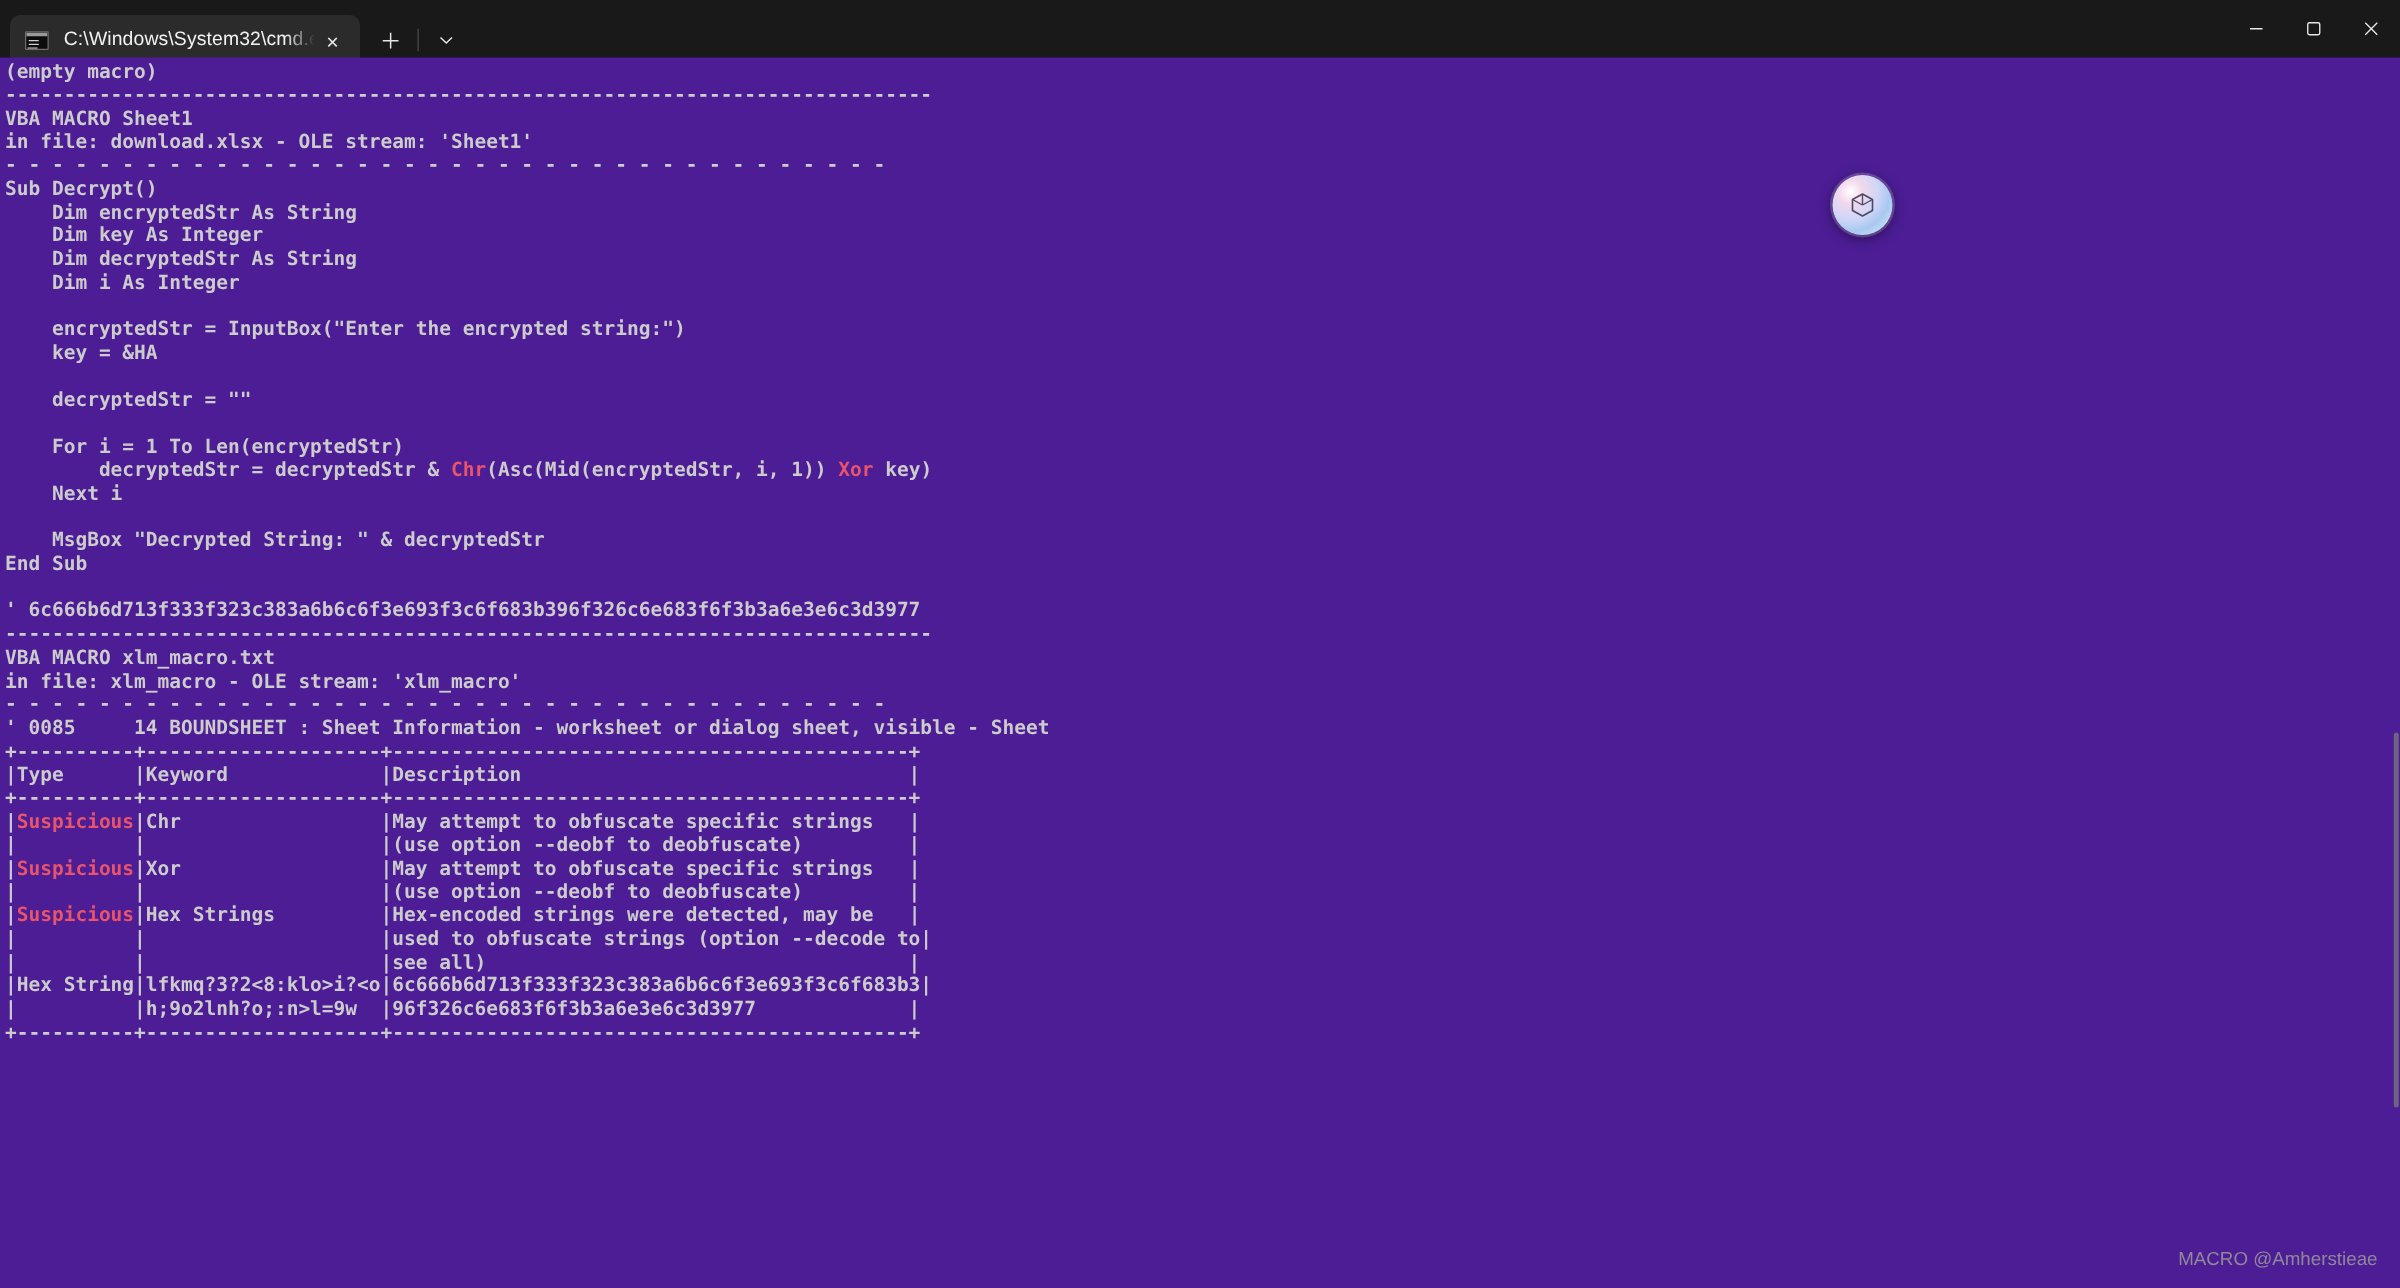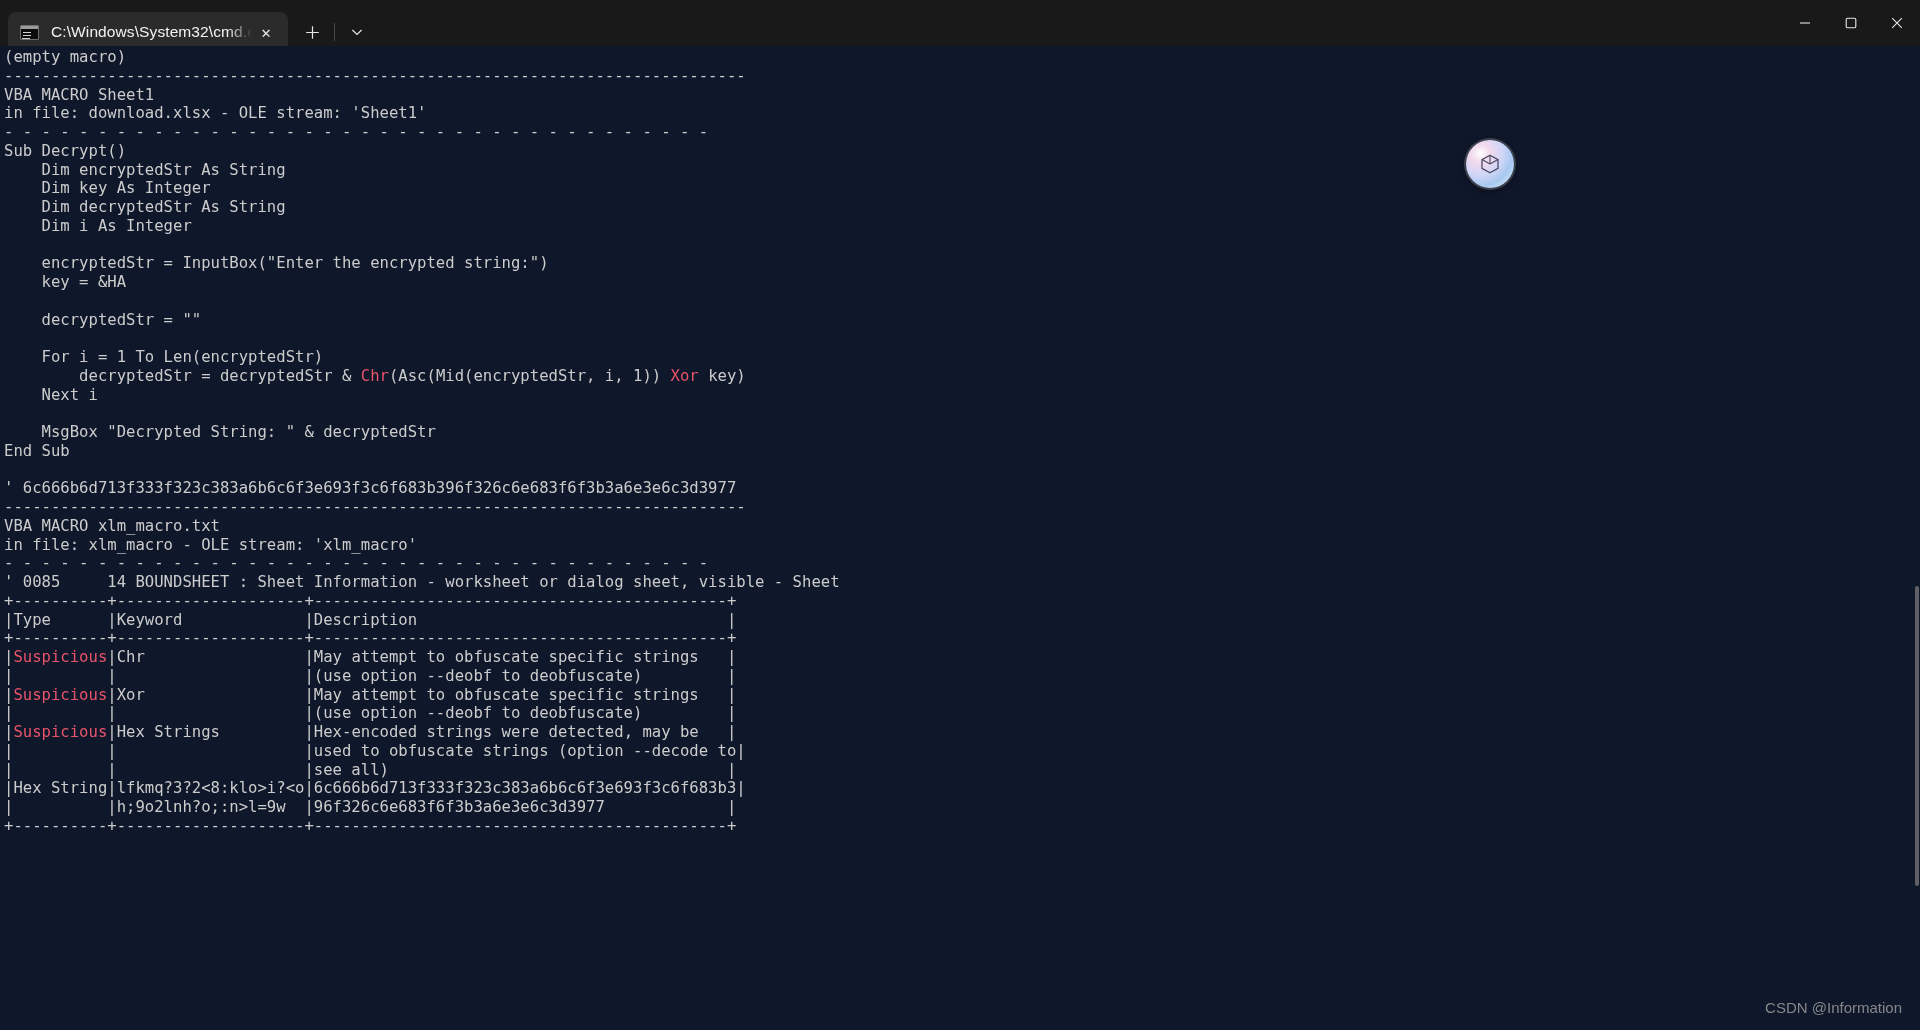--- a/index.html
+++ b/index.html
@@ -120,23 +120,24 @@
   .wc {
     width: 46px; height: 46px;
     display: flex; align-items: center; justify-content: center;
     color: #e8e8e8;
   }
 
   
   .terminal {
     position: relative;
     height: 984px;
-    background: #0f172a;
+    background: #4c1d95;
     padding: 2px 0 0 4px;
     overflow: hidden;
+    font-weight: bold;
   }
   .screen {
     font-family: "DejaVu Sans Mono", monospace;
     font-size: 15.6px;
     line-height: 18.75px;
     color: #cccccc;
     white-space: pre;
     letter-spacing: 0px;
   }
   .line { height: 18.75px; white-space: pre; }
@@ -242,15 +243,15 @@
     </div>
   </div>
 
   <div class="badge">
     <svg width="24" height="24" viewBox="0 0 24 24" aria-hidden="true">
       <path d="M12 3.2 L20 7.6 L20 16.4 L12 20.8 L4 16.4 L4 7.6 Z" fill="none" stroke="#4b4b66" stroke-width="1.3" stroke-linejoin="round"></path>
       <path d="M12 3.2 L12 12 M12 12 L20 7.6 M12 12 L4 7.6" fill="none" stroke="#4b4b66" stroke-width="1.1"></path>
     </svg>
   </div>
 
-  <div class="watermark">CSDN @Information</div>
+  <div class="watermark">MACRO @Amherstieae</div>
 
 </div>
 
 </body></html>

